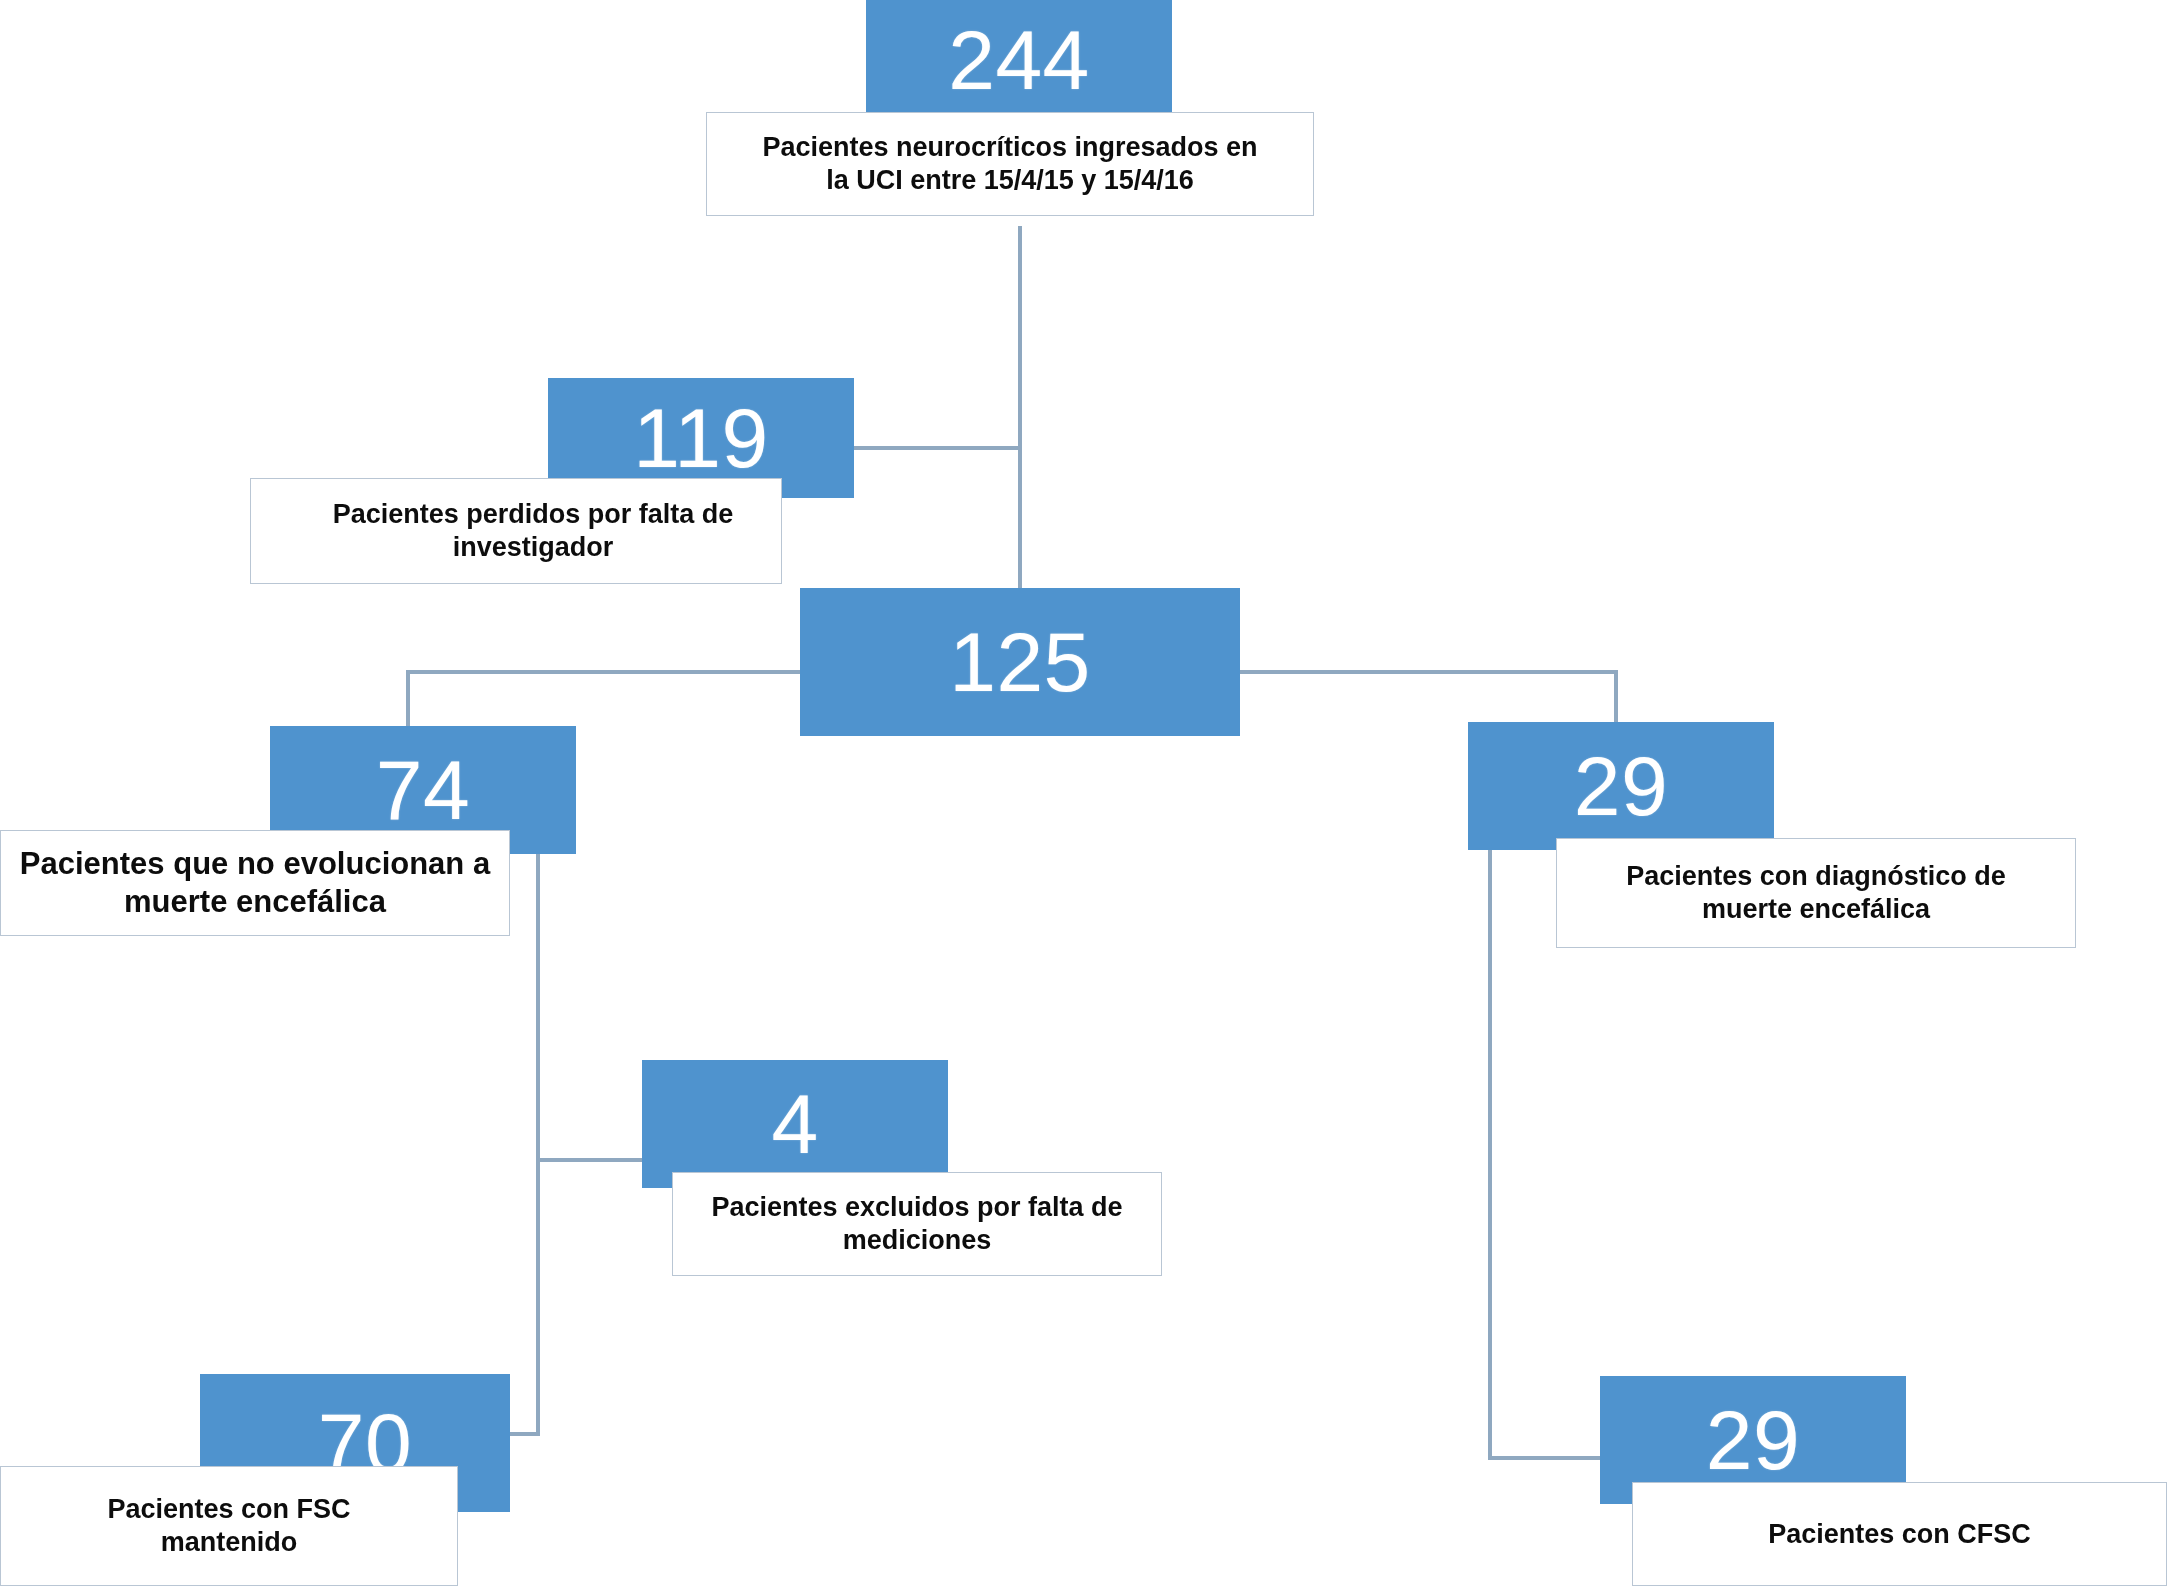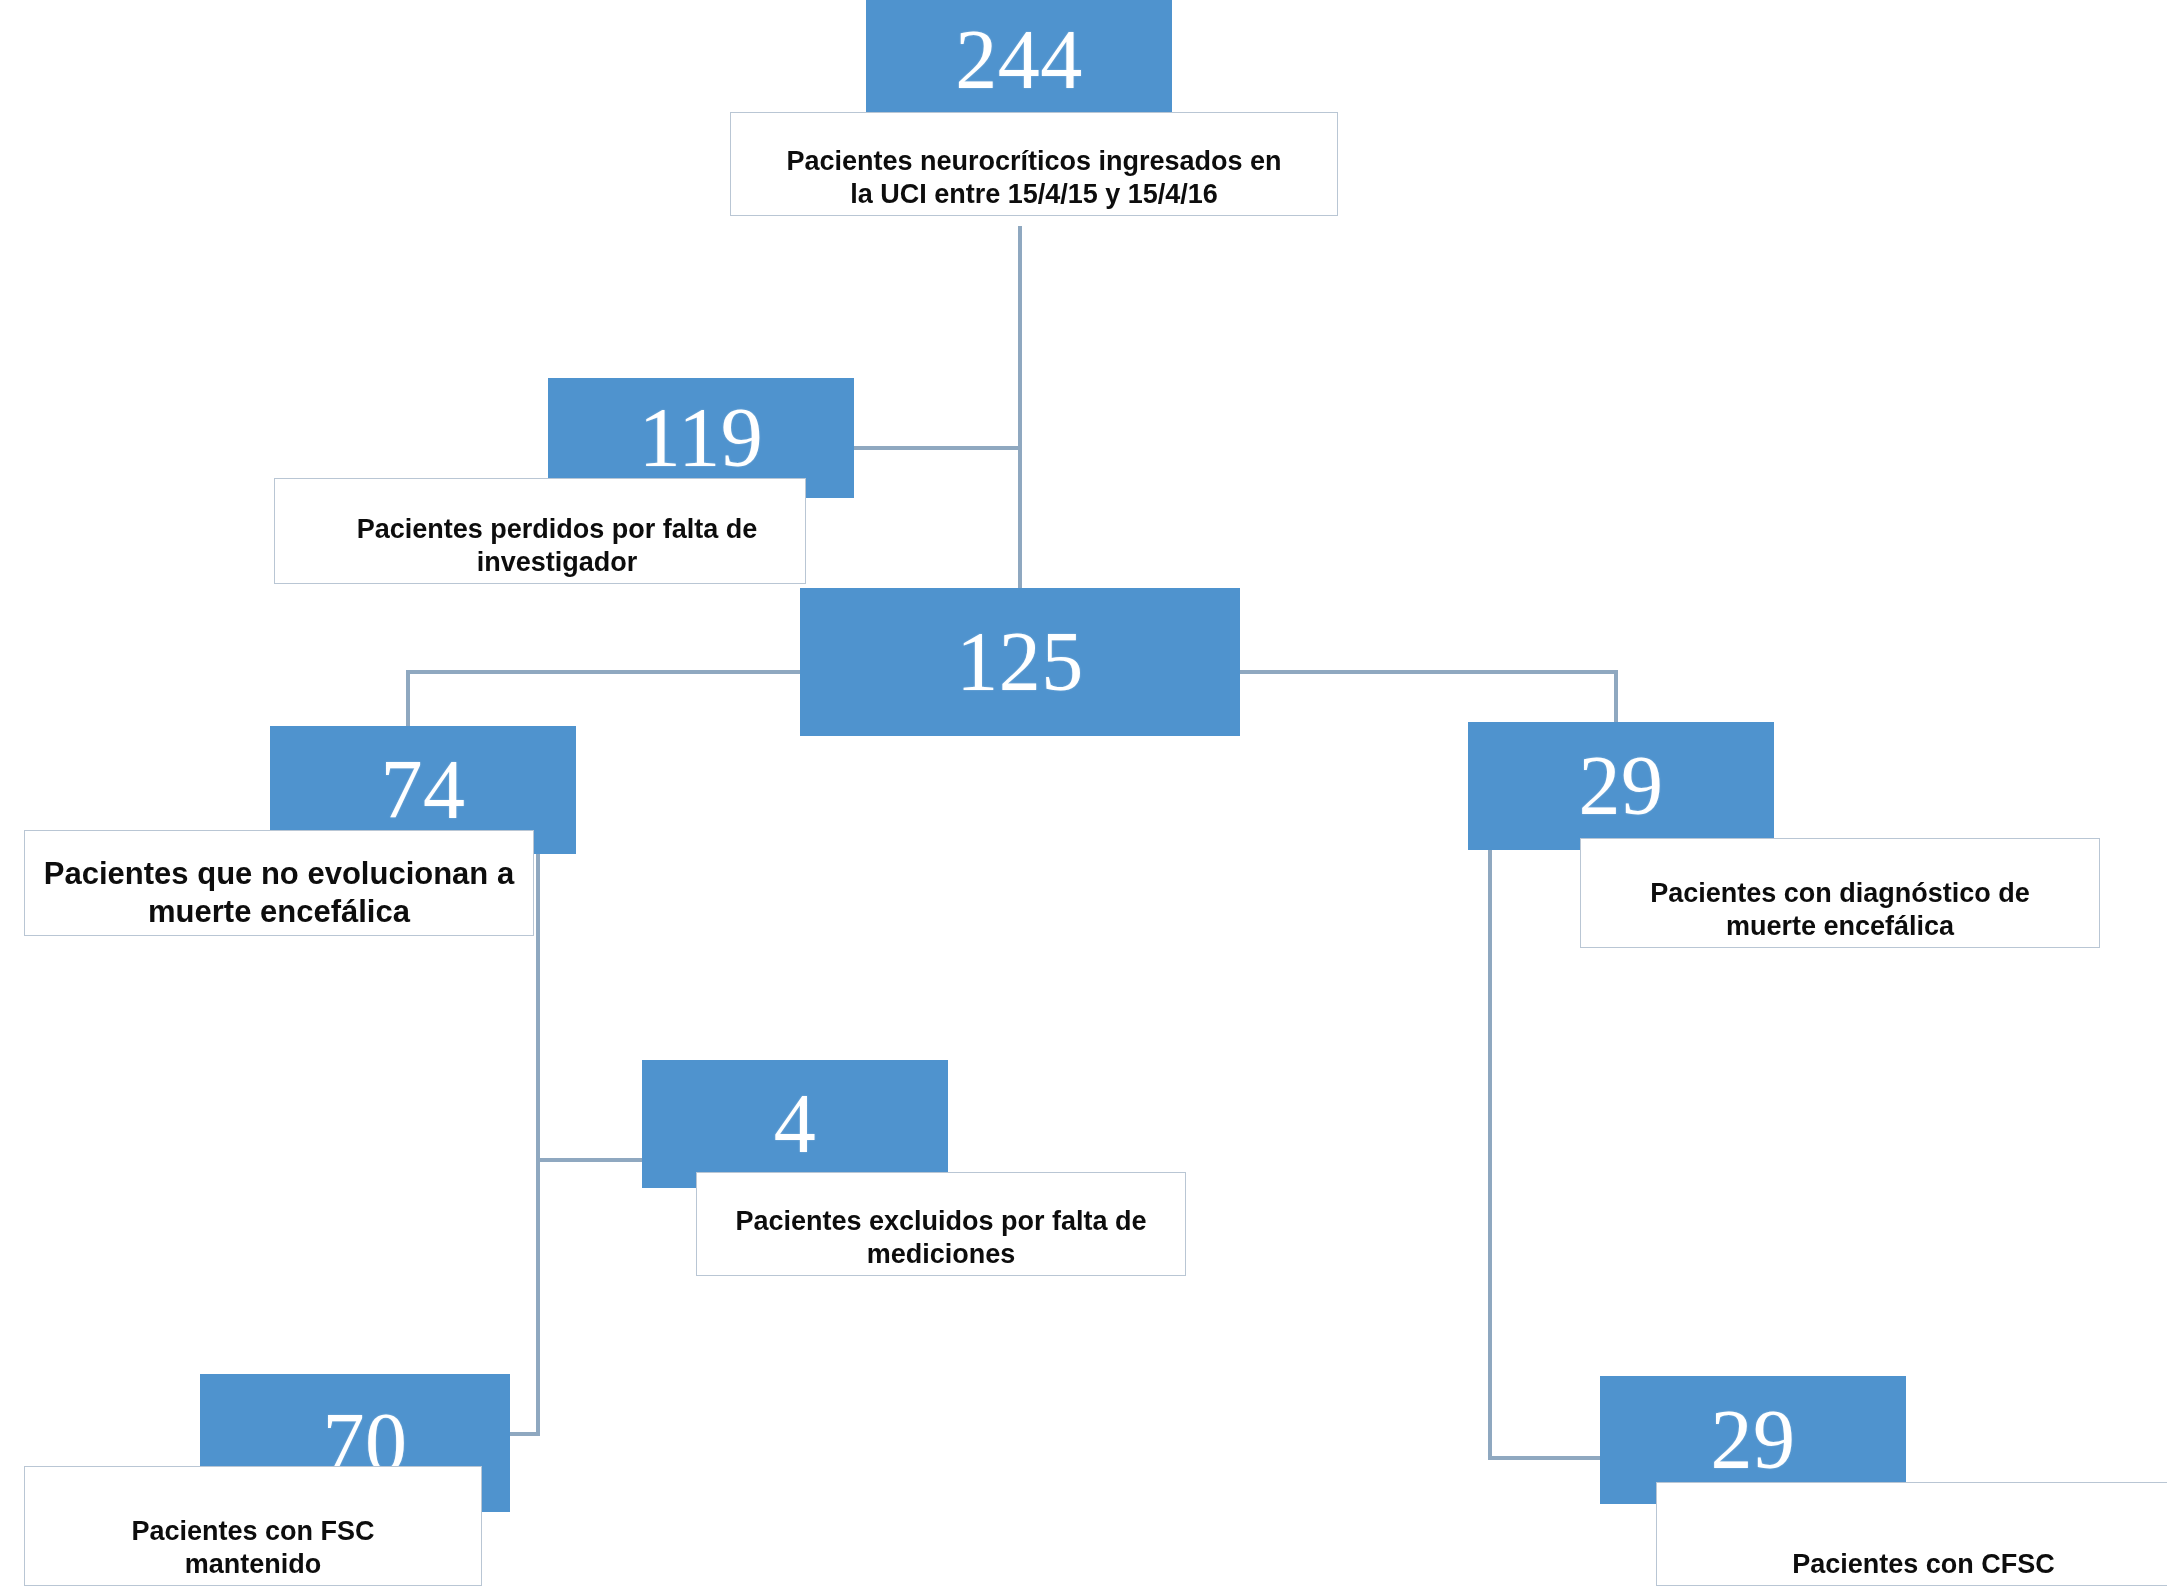--- a/index.html
+++ b/index.html
@@ -32,40 +32,39 @@
     color: #ffffff;
     display: flex;
     align-items: center;
     justify-content: center;
     font-weight: 400;
     letter-spacing: 0.5px;
     z-index: 2;
     text-shadow: 0 0 2px rgba(255,255,255,0.35);
   }
   .count-chip .count-value {
-    font-family: Liberation Serif, serif;
+    font-family: Liberation Sans, sans-serif;
     font-weight: 300;
     line-height: 1;
   }
 
   
   .label-box {
     position: absolute;
     background: #ffffff;
     border: 1px solid #b9c6d4;
     display: flex;
-    align-items: flex-end;
+    align-items: center;
     justify-content: center;
     text-align: center;
     color: #0d0d0d;
     font-weight: bold;
     z-index: 3;
     box-sizing: border-box;
     padding: 4px 10px;
-    margin-left: 24px;
   }
   .label-box .label-text {
     line-height: 1.22;
     display: block;
     width: 100%;
   }
 </style>
 </head>
 <body>
 

